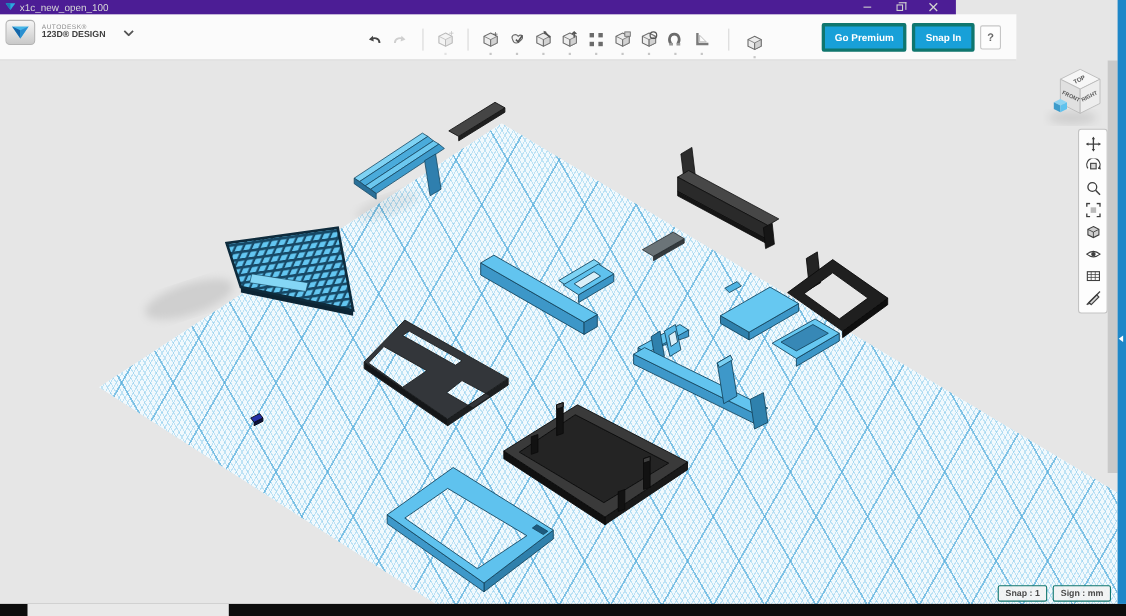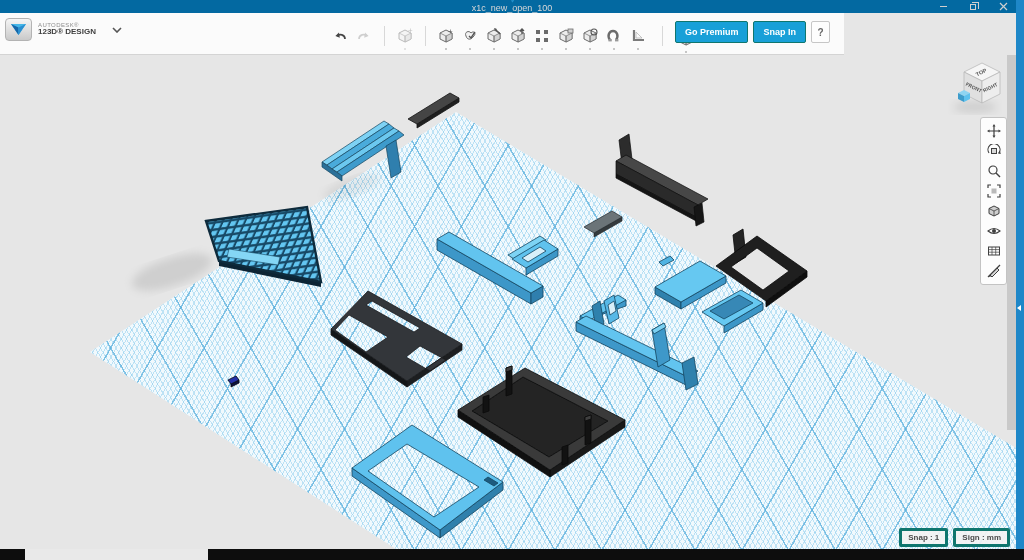--- a/index.html
+++ b/index.html
@@ -1,48 +1,48 @@
 <!DOCTYPE html>
 <html><head>
 <meta charset="utf-8">
 <style>
   * { margin:0; padding:0; box-sizing:border-box; }
   html,body { width:1024px; height:560px; overflow:hidden; }
   body { font-family:"Liberation Sans", sans-serif; background:#e6e6e6; position:relative; }
 
   
-  .titlebar { position:absolute; left:0; top:0; width:1024px; height:13px; background:#0369a1;
-              display:flex; align-items:center; color:#d8d8d8; font-size:9px; z-index:40;flex-direction:column; }
+  .titlebar { position:absolute; left:0; top:0; width:869px; height:13px; background:#4c1d95;
+              display:flex; align-items:center; color:#d8d8d8; font-size:9px; z-index:40; }
   .titlebar .tlogo { width:9px; height:9px; margin:0 4px 0 5px; }
   .win-controls { position:absolute; right:14px; top:0; height:13px; display:flex; gap:16px; align-items:center; }
   .win-btn { width:14px; height:12px; display:flex; align-items:center; justify-content:center; cursor:default; }
   .glyph-min { width:7px; height:1px; background:#cfcfcf; }
   .glyph-restore { width:6px; height:6px; border:1px solid #cfcfcf; position:relative; }
   .glyph-restore:before { content:""; position:absolute; left:1px; top:-3px; width:6px; height:6px; border:1px solid #cfcfcf; border-left:none; border-bottom:none; }
 
   
-  .toolbar { position:absolute; left:0; top:13px; width:844px; height:42px; background:#fbfbfb;
+  .toolbar { position:absolute; left:0; top:13px; width:924px; height:42px; background:#fbfbfb;
              border-bottom:1px solid #d4d4d4; z-index:39; }
   .brand { position:absolute; left:5px; top:5px; display:flex; align-items:center; gap:6px; }
   .brand-tile { width:27px; height:23px; border:1px solid #b3b3b3; border-radius:4px;
                 background:linear-gradient(#f5f5f5,#c9c9c9); display:flex; align-items:center; justify-content:center; }
   .brand-text { line-height:1.1; }
   .brand-top { font-size:6px; color:#8d8d8d; letter-spacing:.4px; }
   .brand-bottom { font-size:8px; font-weight:bold; color:#3e3e3e; }
   .brand-caret { margin-left:10px; }
 
   .tb-center { position:absolute; left:330px; top:13px; display:flex; align-items:center; gap:4px; }
   .tool { width:20px; height:20px; display:flex; align-items:center; justify-content:center; position:relative; }
   .tool.menu:after { content:""; position:absolute; bottom:-4px; left:9px; width:2px; height:2px; background:#c6c6c6; }
   .tb-sep { width:1px; height:20px; background:#d8d8d8; margin:0 6px; }
   .disabled { opacity:.45; }
 
   .tb-right { position:absolute; right:14px; top:8px; display:flex; gap:5px; align-items:center; }
   .btn-blue { background:#18a0d8; color:#fff; font-size:9px; font-weight:bold; padding:5px 9px;
-              border-radius:2px; border:1px solid #0f766e; cursor:pointer; }
+              border-radius:2px; border:3px solid #0f766e; cursor:pointer; }
   .btn-help { background:#fdfdfd; color:#666; font-size:10px; font-weight:bold; width:19px; height:22px;
               border:1px solid #c6c6c6; border-radius:2px; display:flex; align-items:center; justify-content:center; }
   .lone-cube { position:absolute; left:676px; top:16px; }
 
   
   .vp { position:absolute; left:0; top:55px; width:1024px; height:505px; background:#e6e6e6; overflow:hidden; }
   .grid { position:absolute; inset:0; background-color:#f1f9fd;
     background-image:
       repeating-linear-gradient(120deg, transparent 0 39px, rgba(86,173,219,.65) 39px 40.5px),
       repeating-linear-gradient(60deg,  transparent 0 39px, rgba(86,173,219,.65) 39px 40.5px),
@@ -54,21 +54,21 @@
   
   .viewcube { position:absolute; left:950px; top:2px; width:64px; height:62px; }
   
   .navbar { position:absolute; left:980px; top:62px; width:27px; height:168px; background:#fdfdfd;
             border:1px solid #c3c3c3; border-radius:3px; display:flex; flex-direction:column;
             align-items:center; justify-content:space-around; padding:3px 0; }
   .nav-btn { width:18px; height:18px; display:flex; align-items:center; justify-content:center; }
 
   
   .chips { position:absolute; right:14px; bottom:13px; display:flex; gap:5px; }
-  .chip { background:rgba(243,243,243,.92); border:3px solid #0f766e; border-radius:2px;
+  .chip { background:rgba(243,243,243,.92); border:1px solid #0f766e; border-radius:2px;
           font-size:8px; font-weight:bold; color:#4a4a4a; padding:2px 6px;margin-top:40px; }
 
   
   .gray-strip { position:absolute; left:1007px; top:0; width:9px; height:375px; background:#c9c9c9; }
   .blue-strip { position:absolute; left:1016px; top:0; width:8px; height:549px; background:#1e87c8; z-index:60; }
   .strip-arrow { position:absolute; left:1px; top:305px; width:0; height:0;
                  border-top:3px solid transparent; border-bottom:3px solid transparent; border-right:4px solid #fff; }
   .taskbar { position:absolute; left:0; bottom:0; width:1024px; height:11px; background:#0d0d0d; z-index:55; }
   .task-seg { position:absolute; left:25px; top:0; width:183px; height:11px; background:#e9e9e9; }
 

